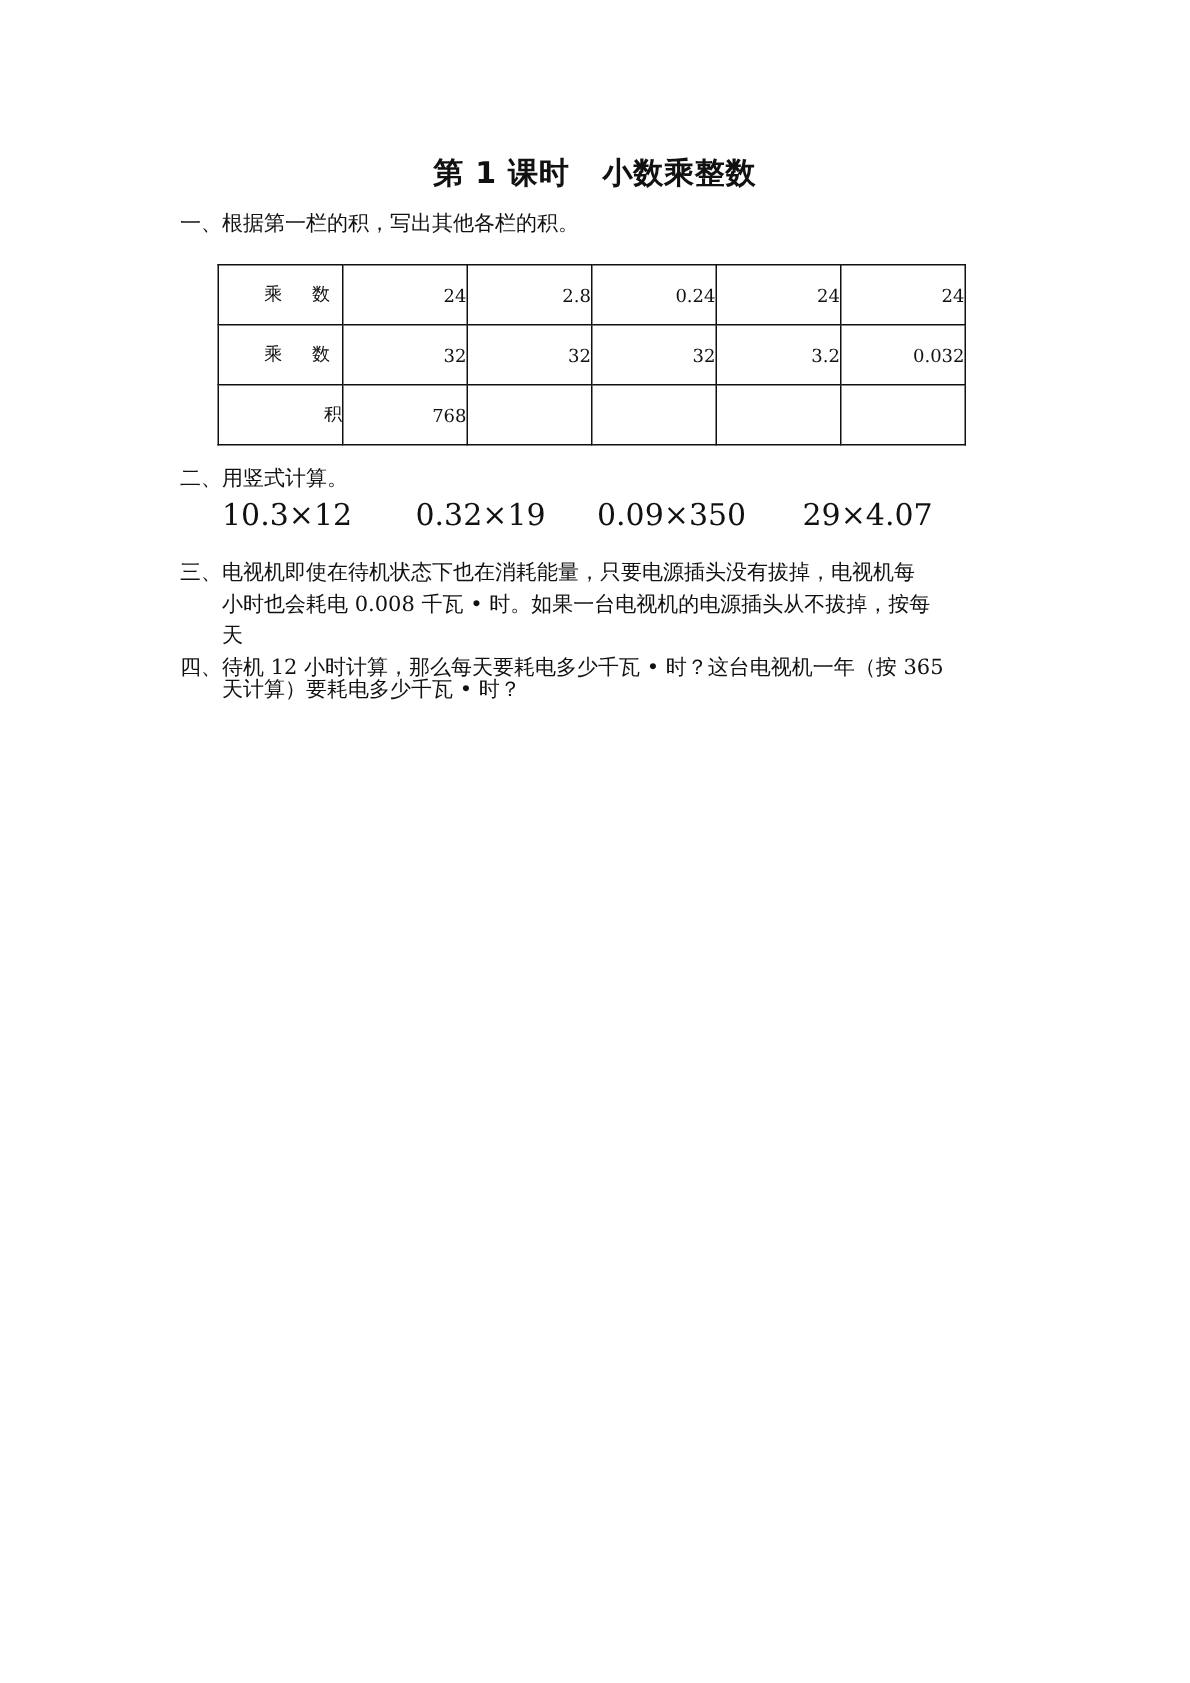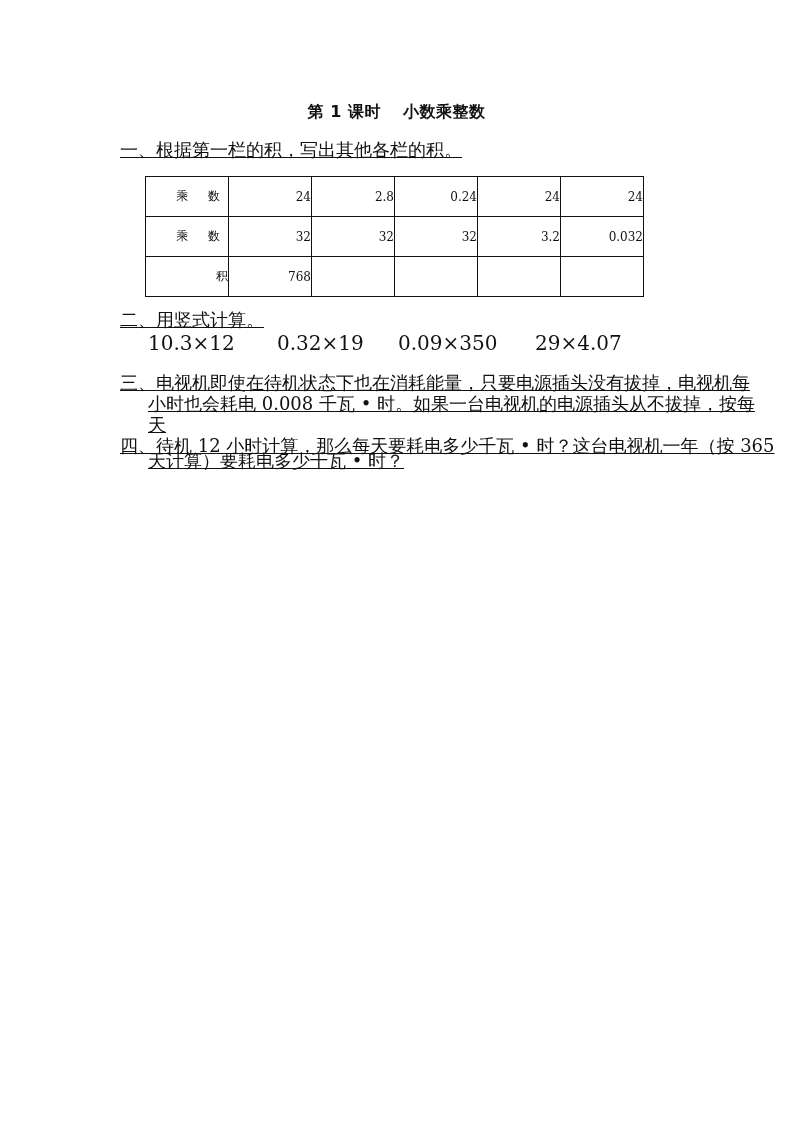--- a/index.html
+++ b/index.html
@@ -1,21 +1,21 @@
 <!DOCTYPE html>
 <html><head>
   <meta charset="utf-8">
   <style>
     html, body { margin: 0; padding: 0; background: #ffffff; }
     body { width: 793px; height: 1122px; position: relative; overflow: hidden;
            font-family: "DejaVu Serif", "Liberation Serif", serif; color: #111; }
     .title { position: absolute; top: 102px; left: 0; width: 793px; text-align: center;
-             font-family: "DejaVu Sans", "Liberation Sans", sans-serif; font-size: 16px; font-weight: bold; letter-spacing: 0.5px; }
+             font-family: "DejaVu Sans", "Liberation Sans", sans-serif; font-size: 20px; font-weight: bold; letter-spacing: 0.5px; }
     .title .gap { display: inline-block; width: 22px; }
-    .line { position: absolute; font-size: 18px; line-height: 21px; white-space: nowrap; text-decoration: underline; }
+    .line { position: absolute; font-size: 14px; line-height: 21px; white-space: nowrap; }
     table.grid { position: absolute; left: 145px; top: 176px; border-collapse: collapse; }
     table.grid td { border: 1.5px solid #111; width: 82px; height: 39px; text-align: right;
                     font-size: 12px; padding: 0; }
     table.grid td.hdr { letter-spacing: 8px; text-indent: 8px; }
     .calc { position: absolute; top: 331px; font-size: 20px; }
   </style>
 </head>
 <body>
 
 <div class="title">

